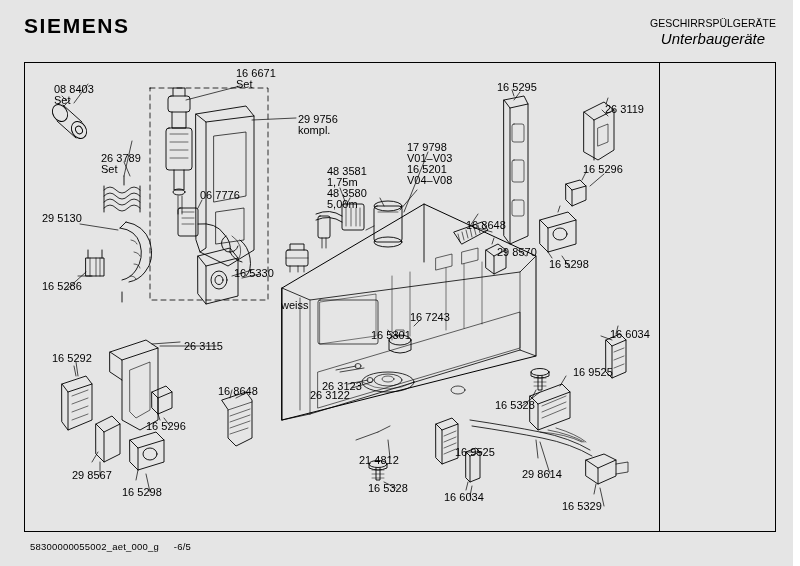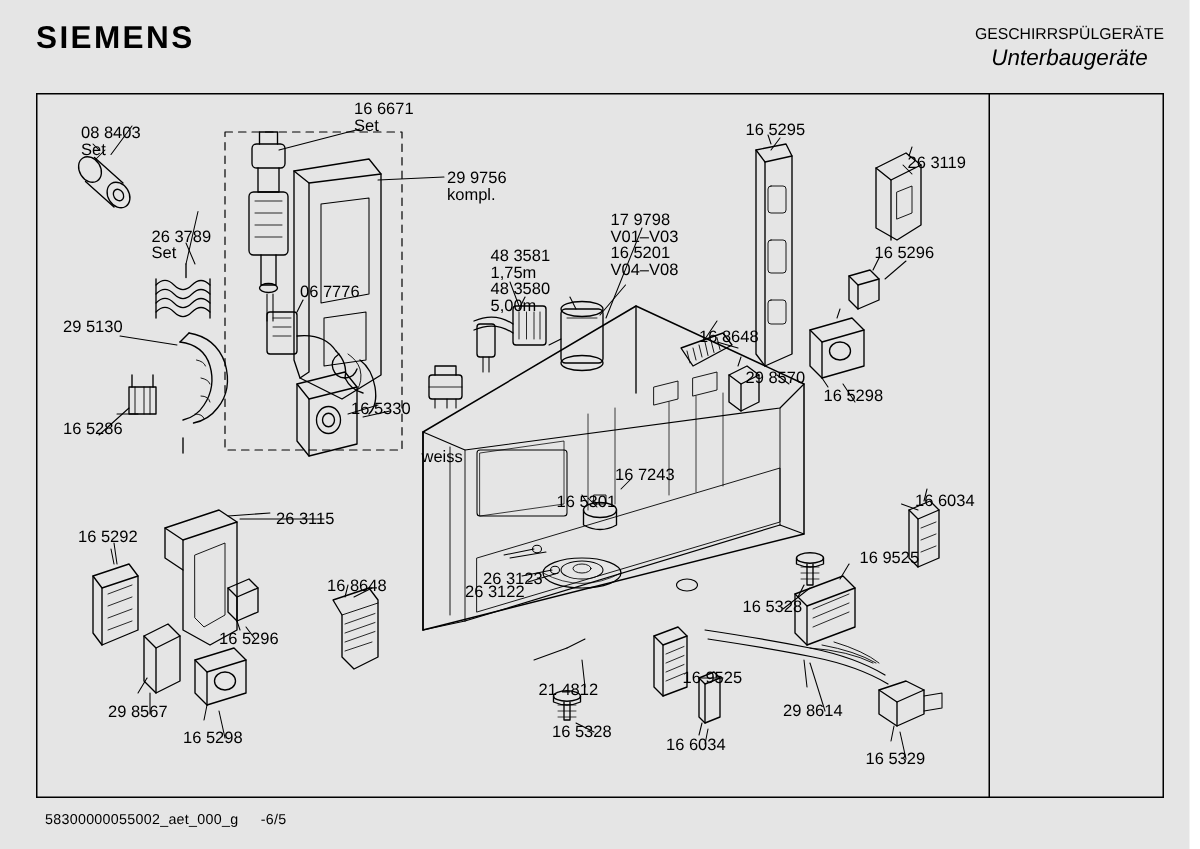--- a/index.html
+++ b/index.html
@@ -513,21 +513,21 @@
     <div class="lbl" style="left:218px; top:386px;">16 8648</div>
     <div class="lbl" style="left:495px; top:400px;">16 5328</div>
     <div class="lbl" style="left:146px; top:421px;">16 5296</div>
     <div class="lbl" style="left:359px; top:455px;">21 4812</div>
     <div class="lbl" style="left:455px; top:447px;">16 9525</div>
     <div class="lbl" style="left:522px; top:469px;">29 8614</div>
     <div class="lbl" style="left:72px;  top:470px;">29 8567</div>
     <div class="lbl" style="left:122px; top:487px;">16 5298</div>
     <div class="lbl" style="left:368px; top:483px;">16 5328</div>
     <div class="lbl" style="left:444px; top:492px;">16 6034</div>
-    <div class="lbl" style="left:577px; top:501px;">16 5329</div>
+    <div class="lbl" style="left:562px; top:501px;">16 5329</div>
   </div>
 
   <div id="footer">
     <span>58300000055002_aet_000_g</span>
     <span style="margin-left:12px;">-6/5</span>
   </div>
 
 </div>
 
 </body></html>

